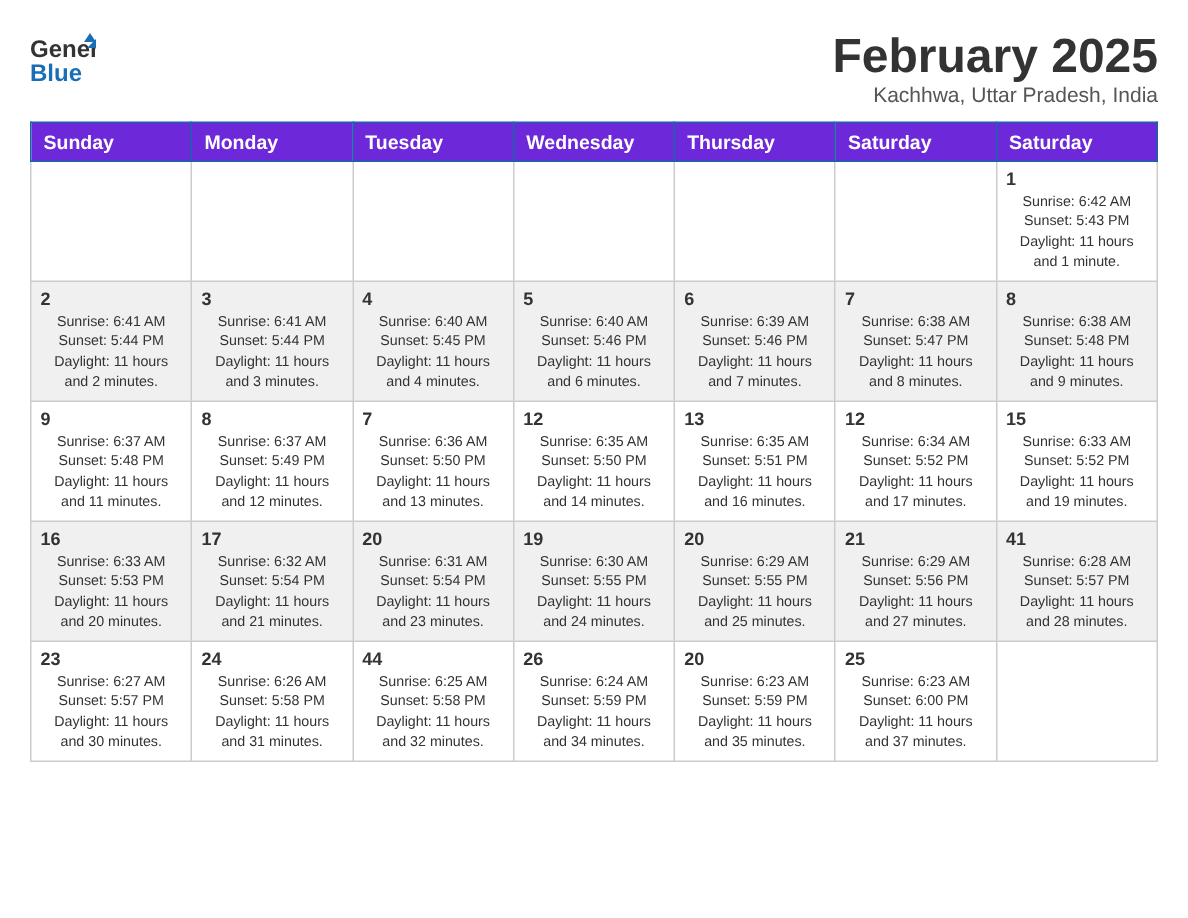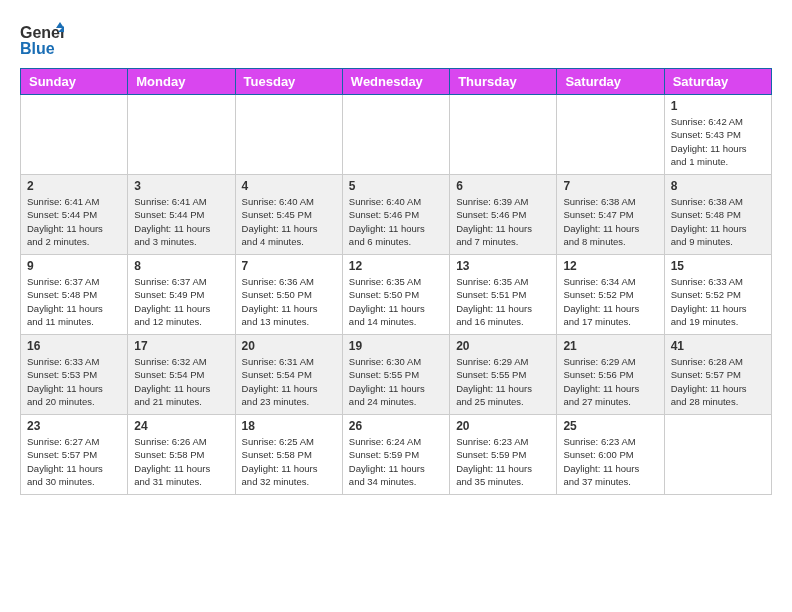--- a/index.html
+++ b/index.html
@@ -38,21 +38,21 @@
     .location-title {
       font-size: 14px;
       color: #555;
     }
     .calendar {
       width: 100%;
       border-collapse: collapse;
       border: 1px solid #ccc;
     }
     .calendar th {
-      background-color: #d946ef;
+      background-color: #6d28d9;
       color: #fff;
       font-size: 13px;
       font-weight: bold;
       padding: 5px 8px;
       text-align: left;
       border: 1px solid #1565a8;
     }
     .calendar td {
       width: calc(100% / 7);
       vertical-align: top;
@@ -67,20 +67,21 @@
       font-size: 12px;
       font-weight: bold;
       color: #333;
       display: block;
       margin-bottom: 2px;
     }
     .day-info {
       font-size: 9.5px;
       line-height: 1.4;
       color: #333;
+      text-align: center;
     }
     .empty-cell {
       background: #f9f9f9;
     }
     .row-shaded td {
       background-color: #f0f0f0;
     }
     .row-white td {
       background-color: #ffffff;
     }
@@ -92,20 +93,24 @@
   <div class="logo">
     <div class="logo-row">
       <svg width="44" height="38" viewBox="0 0 44 38">
         <text x="0" y="18" font-size="16" font-weight="bold" fill="#333" font-family="Arial">General</text>
         <text x="0" y="34" font-size="16" font-weight="bold" fill="#1a6eb5" font-family="Arial">Blue</text>
         <polygon points="36,8 44,8 40,2" fill="#1a6eb5"></polygon>
         <polygon points="38,12 44,12 44,6" fill="#1a6eb5"></polygon>
       </svg>
     </div>
   </div>
+  <div class="title-area">
+    <div class="month-title">February 2025</div>
+    <div class="location-title">Kachhwa, Uttar Pradesh, India</div>
+  </div>
 </div>
 
 <table class="calendar">
   <thead>
     <tr>
     <th>Sunday</th>
         <th>Monday</th>
         <th>Tuesday</th>
         <th>Wednesday</th>
         <th>Thursday</th>
@@ -219,21 +224,21 @@
       <tr class="row-white">
         <td>
           <span class="day-number">23</span>
           <div class="day-info">Sunrise: 6:27 AM<br>Sunset: 5:57 PM<br>Daylight: 11 hours<br>and 30 minutes.</div>
         </td>
         <td>
           <span class="day-number">24</span>
           <div class="day-info">Sunrise: 6:26 AM<br>Sunset: 5:58 PM<br>Daylight: 11 hours<br>and 31 minutes.</div>
         </td>
         <td>
-          <span class="day-number">18</span>
+          <span class="day-number">44</span>
           <div class="day-info">Sunrise: 6:25 AM<br>Sunset: 5:58 PM<br>Daylight: 11 hours<br>and 32 minutes.</div>
         </td>
         <td>
           <span class="day-number">26</span>
           <div class="day-info">Sunrise: 6:24 AM<br>Sunset: 5:59 PM<br>Daylight: 11 hours<br>and 34 minutes.</div>
         </td>
         <td>
           <span class="day-number">20</span>
           <div class="day-info">Sunrise: 6:23 AM<br>Sunset: 5:59 PM<br>Daylight: 11 hours<br>and 35 minutes.</div>
         </td>

